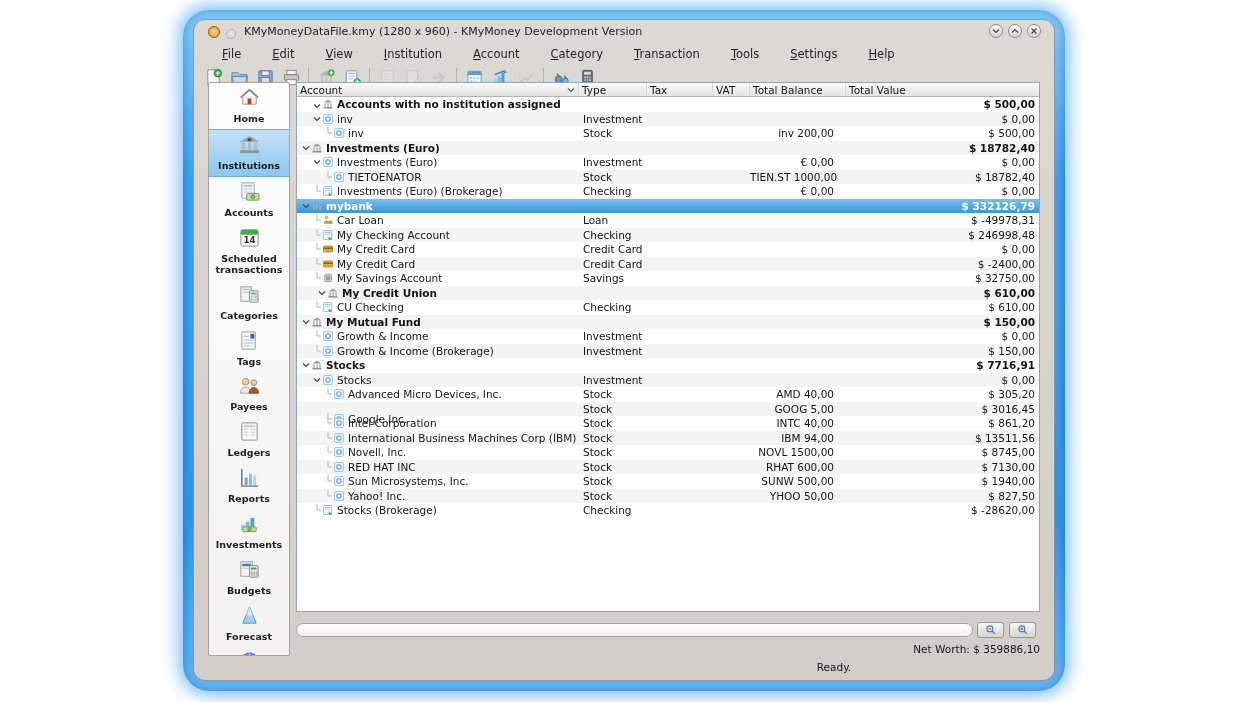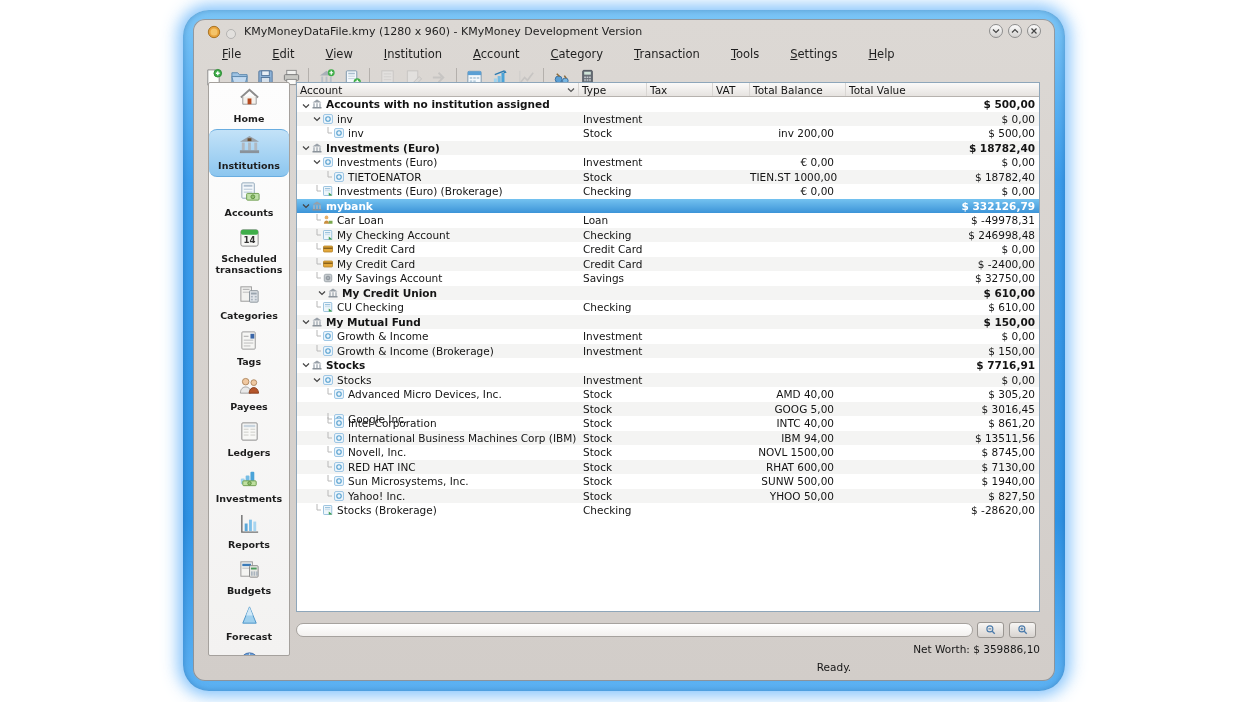--- a/index.html
+++ b/index.html
@@ -27,21 +27,21 @@
   .menu-item u{text-decoration:underline;}
   
   .toolbar{position:absolute;left:8px;top:45px;height:26px;display:flex;align-items:center;gap:2px;}
   .tbtn{width:24px;height:24px;display:flex;align-items:center;justify-content:center;border-radius:3px;}
   .tbtn svg{width:19px;height:19px;}
   .tbtn.disabled{opacity:.45;filter:grayscale(1);}
   .tsep{width:1px;height:18px;background:#b4b0ac;margin:0 3px;}
   
   .sidebar{position:absolute;left:15px;top:63px;width:82px;height:574px;box-sizing:border-box;
            background:linear-gradient(180deg,#fdfdfd,#f3f2f1);border:1px solid #a5a19d;border-radius:2px;overflow:hidden;}
-  .side-item{display:flex;flex-direction:column;align-items:center;padding:3px 1px 4px;box-sizing:border-box;border-radius:8px;}
+  .side-item{display:flex;flex-direction:column;align-items:center;padding:3px 1px 4px;box-sizing:border-box;}
   .side-item svg{width:23px;height:23px;}
   .side-label{font-size:9.5px;font-weight:bold;color:#1d1d1d;text-align:center;line-height:1.15;margin-top:1px;}
   .side-item.selected{background:linear-gradient(180deg,#c3e2f8,#8cc6ef);
                       border-top:1px solid #69ade0;border-bottom:1px solid #69ade0;}
   
   .table{position:absolute;left:103px;top:63px;width:744px;height:530px;background:#fff;
          border:1px solid #8ea6ba;box-sizing:border-box;overflow:hidden;}
   .thead{display:flex;height:14px;background:linear-gradient(180deg,#fbfaf9,#e6e3e0);
          border-bottom:1px solid #b6b2ae;font-size:10.5px;box-sizing:border-box;}
   .th{display:flex;align-items:center;padding:0 3px;border-right:1px solid #d9d6d3;
@@ -336,36 +336,36 @@
                 <rect x="6" y="12" width="5" height="1.4"></rect>
                 <rect x="13" y="12" width="5" height="1.4"></rect>
                 <rect x="6" y="15" width="5" height="1.4"></rect>
                 <rect x="13" y="15" width="5" height="1.4"></rect>
               </g>
             </svg></span>
           <span class="side-label">Ledgers</span>
         </div>
         <div class="side-item">
           <span><svg viewBox="0 0 24 24">
+              <path d="M4 3v18h17" fill="none" stroke="#707070" stroke-width="1.5"></path>
+              <rect x="7" y="12" width="3" height="8" fill="#5aa7d8"></rect>
+              <rect x="11.5" y="8" width="3" height="12" fill="#7fc0e8"></rect>
+              <rect x="16" y="10" width="3" height="10" fill="#a8d5f0"></rect>
+            </svg></span>
+          <span class="side-label">Reports</span>
+        </div>
+        <div class="side-item">
+          <span><svg viewBox="0 0 24 24">
               <rect x="13" y="6" width="4" height="13" rx="1" fill="#4aa3d8"></rect>
               <rect x="8" y="10" width="4" height="9" rx="1" fill="#74bce4"></rect>
               <rect x="3" y="13" width="4" height="6" rx="1" fill="#9ed3ee"></rect>
               <rect x="5" y="15.5" width="14" height="5" rx="1" fill="#bfe0a0" stroke="#6f9e4f"></rect>
               <circle cx="12" cy="18" r="1.8" fill="#8fbf6f" stroke="#5e8f3f"></circle>
             </svg></span>
           <span class="side-label">Investments</span>
-        </div>
-        <div class="side-item">
-          <span><svg viewBox="0 0 24 24">
-              <path d="M4 3v18h17" fill="none" stroke="#707070" stroke-width="1.5"></path>
-              <rect x="7" y="12" width="3" height="8" fill="#5aa7d8"></rect>
-              <rect x="11.5" y="8" width="3" height="12" fill="#7fc0e8"></rect>
-              <rect x="16" y="10" width="3" height="10" fill="#a8d5f0"></rect>
-            </svg></span>
-          <span class="side-label">Reports</span>
         </div>
         <div class="side-item">
           <span><svg viewBox="0 0 24 24">
               <rect x="3" y="4" width="12" height="15" fill="#f4f4f2" stroke="#9a9a9a"></rect>
               <rect x="4.5" y="6" width="9" height="2.5" fill="#3a7ab8"></rect>
               <rect x="4.5" y="10" width="9" height="1.3" fill="#c8c8c8"></rect>
               <rect x="12" y="8" width="9" height="12" rx="1" fill="#e8e8e4" stroke="#8a8a8a"></rect>
               <rect x="13.5" y="10" width="6" height="2" fill="#4a9a5a"></rect>
               <g fill="#aab4be">
                 <rect x="13.5" y="14" width="1.8" height="4.5"></rect>
@@ -413,21 +413,21 @@
           </div>
           <div class="th" style="width: 96px; flex: 0 0 96px;">
             <span>Total Balance</span>
           </div>
           <div class="th" style="flex: 1 1 0%; border-right: none;">
             <span>Total Value</span>
           </div>
         </div>
       <div class="rows" id="rows">
           <div class="row bold">
-            <div class="c-account" style="padding-left: 4px; align-items: flex-end;">
+            <div class="c-account" style="padding-left: 15px; align-items: flex-end;">
               <span class="tree">
                 <svg viewBox="0 0 8 8">
                   <path d="M1 2.5 4 5.5 7 2.5" fill="none" stroke="#444" stroke-width="1.2"></path>
                 </svg>
               </span>
               <span class="ric">
                 <svg viewBox="0 0 16 16">
                   <path d="M2 6 8 2l6 4z" fill="#98a0a8"></path>
                   <rect x="3" y="7" width="2" height="5" fill="#aab2ba"></rect>
                   <rect x="7" y="7" width="2" height="5" fill="#aab2ba"></rect>

